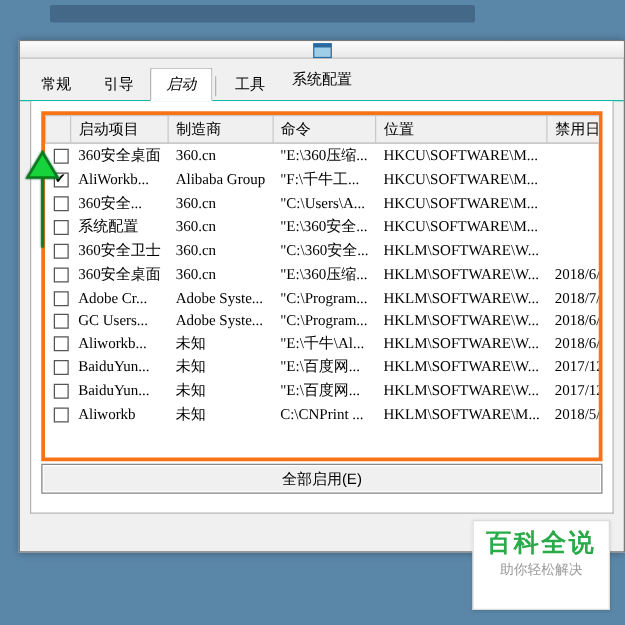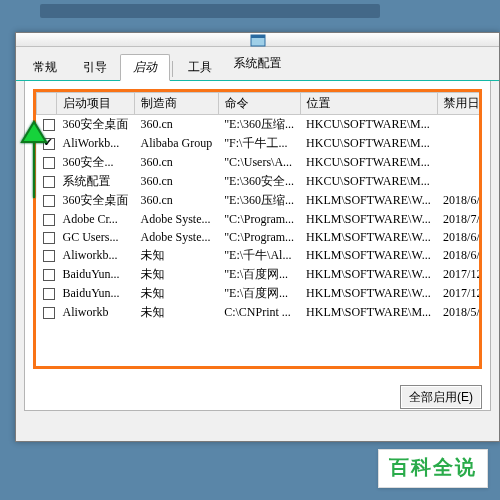--- a/index.html
+++ b/index.html
@@ -100,21 +100,22 @@
   .chkcell { width: 16px; padding:0 2px 0 6px;}
   .chk {
     width:12px;height:12px; border:1px solid #555; display:inline-block;
     vertical-align:middle; background:#fff; position:relative;
   }
   .chk.checked::after{
     content:"✔"; position:absolute; top:-3px; left:0px; font-size:11px; color:#000;
   }
   .button-row {
     display:flex; gap:8px; justify-content:flex-end;
-    margin-top:16px;
+    margin-top:2px;
+    flex-direction:column;
   }
   .btn {
     min-width:82px; height:24px; line-height:22px;
     background:#f0f0f0; border:1px solid #888;
     text-align:center; box-shadow: inset 0 0 0 1px #fff;
     font-size:12px;
   }
   .bottom-row {
     position:absolute; bottom:10px; right:12px;
     display:flex; gap:10px;
@@ -125,21 +126,21 @@
     left:12px; top:120px;
     width:40px; height:80px;
     pointer-events:none;
     z-index:50;
   }
   .watermark {
     position:absolute;
     right:12px; bottom:12px;
     background:#fff;
     border:1px solid #ddd;
-    padding:4px 10px 6px 10px;
+    padding:4px 10px 24px 10px;
     text-align:center;
     box-shadow: 0 1px 3px rgba(0,0,0,.15);
   }
   .watermark .big { color:#2aab4a; font-size:20px; font-weight:bold; letter-spacing:2px;}
   .watermark .small { color:#999; font-size:11px; }
   .top-shadow {
     position:absolute; left:40px; top:4px; width:340px; height:14px;
     background: rgba(50,80,110,.55); border-radius:2px;
   }
 </style>
@@ -208,20 +209,28 @@
             <tr>
               <td class="chkcell"><span class="chk"></span></td>
               <td>系统配置</td>
               <td>360.cn</td>
               <td>"E:\360安全...</td>
               <td>HKCU\SOFTWARE\M...</td>
               <td></td>
             </tr>
             <tr>
               <td class="chkcell"><span class="chk"></span></td>
+              <td>360安全卫士</td>
+              <td>360.cn</td>
+              <td>"C:\360安全...</td>
+              <td>HKLM\SOFTWARE\W...</td>
+              <td></td>
+            </tr>
+            <tr>
+              <td class="chkcell"><span class="chk"></span></td>
               <td>360安全桌面</td>
               <td>360.cn</td>
               <td>"E:\360压缩...</td>
               <td>HKLM\SOFTWARE\W...</td>
               <td>2018/6/10</td>
             </tr>
             <tr>
               <td class="chkcell"><span class="chk"></span></td>
               <td>Adobe Cr...</td>
               <td>Adobe Syste...</td>
@@ -283,13 +292,14 @@
   <defs>
       <filter id="s">
         <feDropShadow dx="0" dy="0" stdDeviation="1" flood-color="#063"></feDropShadow>
       </filter>
     </defs>
   <path d="M22 78 L22 22 L10 22 L22 2 L34 22 L22 22 Z" fill="#19d23a" stroke="#0a7a1f" stroke-width="2" filter="url(#s)"></path>
 </svg>
 
 <div class="watermark">
   <div class="big">百科全说</div>
+  <div class="small">助你轻松解决</div>
 </div>
 
 </body></html>

